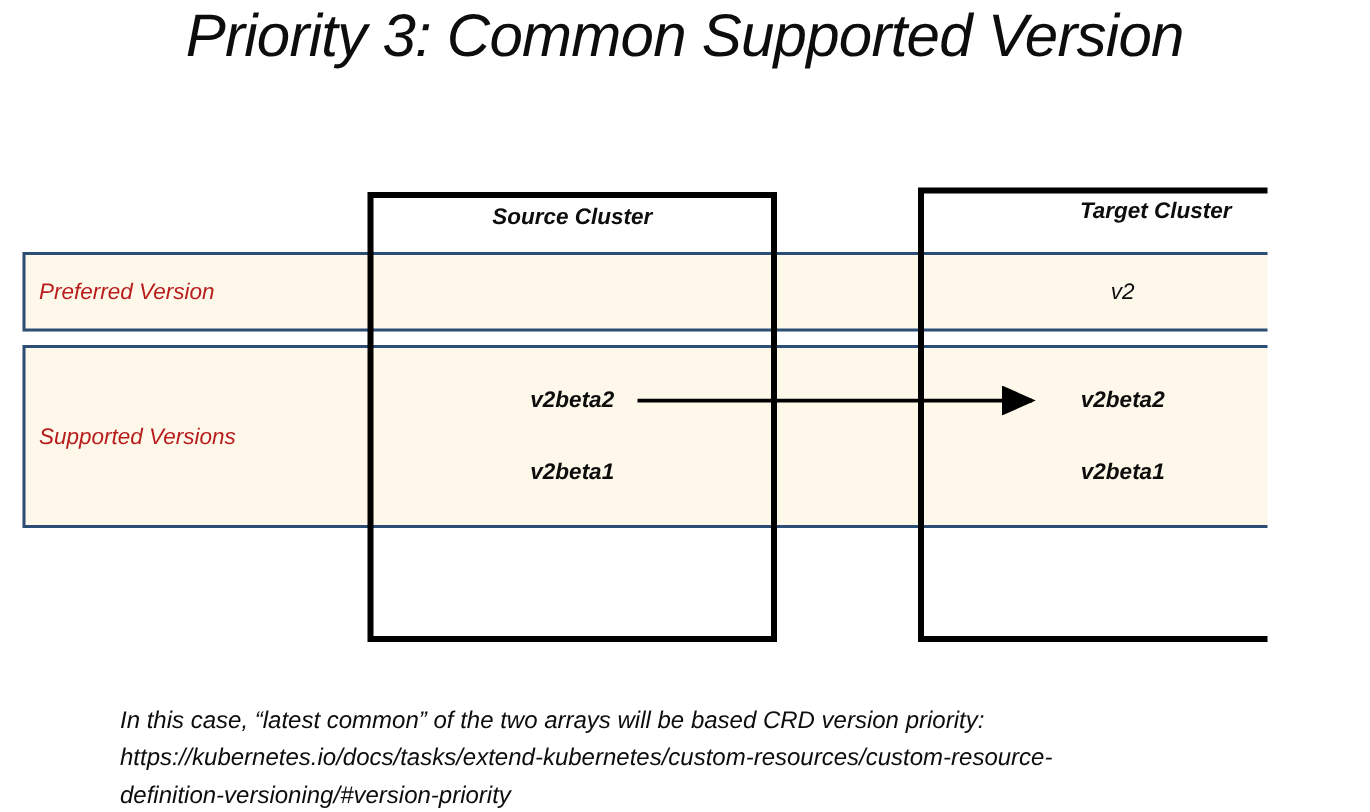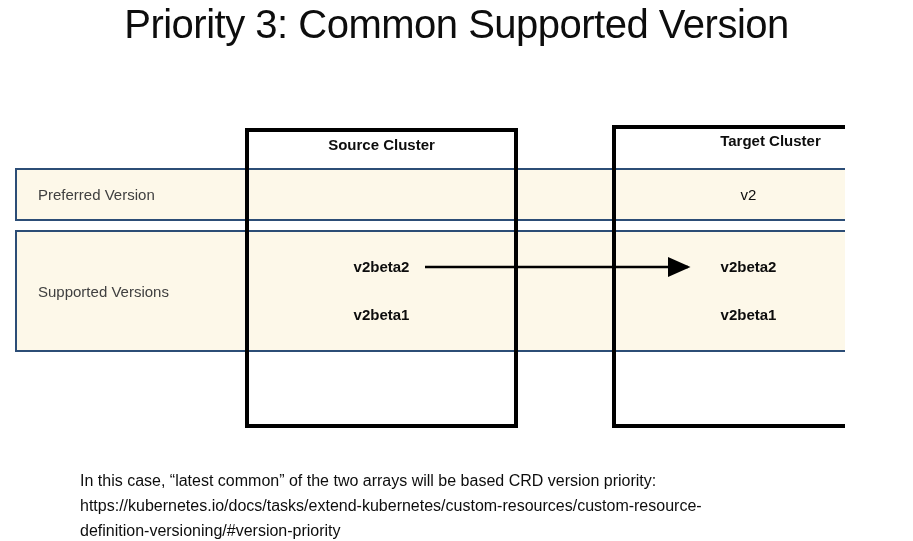--- a/index.html
+++ b/index.html
@@ -8,20 +8,21 @@
     background: #ffffff;
     font-family: "Liberation Sans", sans-serif;
     color: #111111;
   }
   #canvas {
     position: relative;
     width: 845px;
     height: 541px;
     background: #ffffff;
     overflow: hidden;
+    font-style: italic;
   }
   .title {
     position: absolute;
     left: 0;
     top: 2px;
     width: 913px;
     text-align: center;
     font-size: 40px;
     font-weight: 400;
     letter-spacing: -0.5px;
@@ -63,24 +64,23 @@
     font-size: 15px;
     font-weight: 700;
     color: #0d0d0d;
   }
   .cluster-header.source { left: 245px; top: 136px; }
   .cluster-header.target { left: 588px; top: 132px; padding-left: 46px; }
   .row-label {
     position: absolute;
     left: 26px;
     font-size: 15px;
-    color: #404040;
+    color: #b91c1c;
     display: flex;
     align-items: center;
-    margin-left: 12px;
   }
   .row-label.preferred { top: 168px; height: 53px; }
   .row-label.supported { top: 230px; height: 122px; }
   .cell {
     position: absolute;
     width: 273px;
     text-align: center;
     font-size: 15px;
     color: #0d0d0d;
   }

